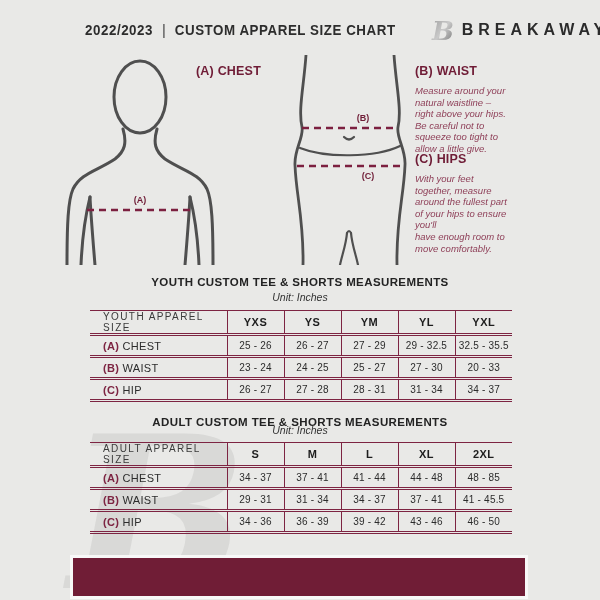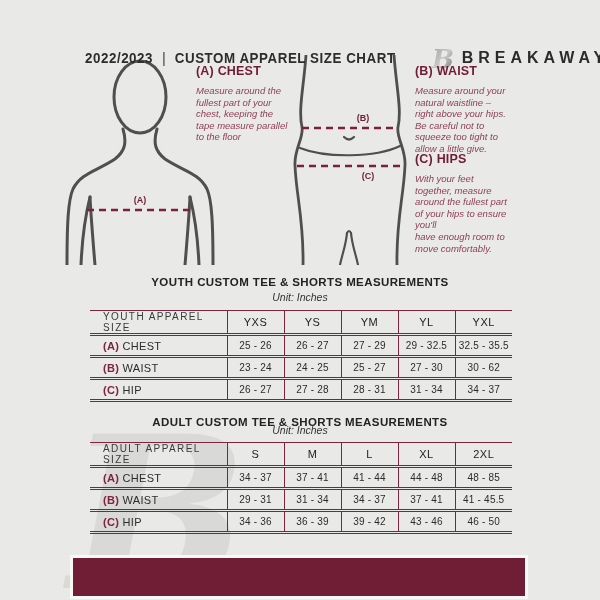--- a/index.html
+++ b/index.html
@@ -5,21 +5,21 @@
   * { margin:0; padding:0; box-sizing:border-box; }
   html,body { background:#cfcfcf; }
   .page {
     position:relative; width:600px; height:600px;
     background:#e9e9e7; overflow:hidden;
     font-family:"Liberation Sans", sans-serif;
     margin:0 auto;
   }
   
   .header { position:absolute; top:18px; left:85px; right:86px; height:24px;
-            display:flex; justify-content:space-between; align-items:center; z-index:2;margin-top:28px; }
+            display:flex; justify-content:space-between; align-items:center; z-index:2; }
   .hdr-left { display:flex; align-items:center; gap:10px;
               transform:scaleX(0.92); transform-origin:left center; white-space:nowrap; }
   .hdr-text { font-weight:bold; font-size:14.5px; letter-spacing:0.6px; color:#2d2d2d; }
   .hdr-div  { font-weight:normal; font-size:14px; color:#2d2d2d; }
   .brand { display:flex; align-items:center; gap:7px; }
   .brand-name { font-weight:bold; font-size:16px; letter-spacing:5px; color:#2b2b2b; }
   
   .fig { position:absolute; z-index:1; }
   .fig-upper { left:65px; top:55px; }
   .fig-lower { left:290px; top:55px; }
@@ -40,21 +40,21 @@
                 table-layout:fixed; z-index:2; background:transparent; }
   .size-table-youth { top:310px; }
   .size-table-adult { top:442px; }
   .size-table th, .size-table td { border-bottom:3px double #7d2442; vertical-align:middle;margin-top:27px; }
   .size-table thead th { border-top:1px solid #7d2442; height:24px; }
   .size-table td { height:22px; }
   .size-table th + th, .size-table td + td { border-left:1px solid #7d2442; text-align:center; }
   .size-table col.c-label { width:137px; }
   .size-label-col { text-align:left; padding-left:13px; font-weight:normal;
                     font-size:10px; letter-spacing:1.4px; color:#3a3a3a; }
-  .size-hdr { font-weight:normal; font-size:11px; letter-spacing:0.5px; color:#1d1d1d; }
+  .size-hdr { font-weight:bold; font-size:11px; letter-spacing:0.5px; color:#1d1d1d; }
   .measure-label { text-align:left; padding-left:13px; font-size:11px; color:#2c2c2c; letter-spacing:0.3px; }
   .measure-label .prefix { font-weight:bold; color:#7d2442; }
   .value-cell { font-size:10px; color:#2c2c2c; letter-spacing:0.2px; }
   
   .watermark { position:absolute; left:68px; top:408px; z-index:0;
                font-family:"DejaVu Serif", serif; font-style:italic; font-weight:bold;
                font-size:212px; line-height:1; color:rgba(120,120,120,0.14);
                user-select:none; }
   .footer-bar { position:absolute; left:73px; top:558px; width:452px; height:38px;
                 background:#701d36; box-shadow:0 0 0 3px rgba(250,250,249,0.9); z-index:2; }
@@ -113,25 +113,20 @@
       <path d="M 57,178 Q 59,174 61,178" stroke-width="2.2"></path>
     </g>
     <path d="M 12,73 L 108,73" stroke="#7c2040" stroke-width="2.4" stroke-dasharray="7 5" fill="none"></path>
     <path d="M 7,111 L 113,111" stroke="#7c2040" stroke-width="2.4" stroke-dasharray="7 5" fill="none"></path>
     <text x="73" y="66" text-anchor="middle" font-size="9" font-weight="bold" fill="#6f1c36">(B)</text>
     <text x="78" y="124" text-anchor="middle" font-size="9" font-weight="bold" fill="#6f1c36">(C)</text>
   </svg>
 
   <div class="instr instr-a">
     <div class="instr-h">(A) CHEST</div>
-    <div class="instr-p">Measure around the
-fullest part of your
-chest, keeping the
-tape measure parallel
-to the floor</div>
   </div>
   <div class="instr instr-b">
     <div class="instr-h">(B) WAIST</div>
     <div class="instr-p">Measure around your
 natural waistline –
 right above your hips.
 Be careful not to
 squeeze too tight to
 allow a little give.</div>
   </div>
@@ -175,21 +170,21 @@
           <td class="value-cell">27 - 29</td>
           <td class="value-cell">29 - 32.5</td>
           <td class="value-cell">32.5 - 35.5</td>
         </tr>
         <tr>
           <td class="measure-label"><span class="prefix">(B)</span> WAIST</td>
           <td class="value-cell">23 - 24</td>
           <td class="value-cell">24 - 25</td>
           <td class="value-cell">25 - 27</td>
           <td class="value-cell">27 - 30</td>
-          <td class="value-cell">30 - 62</td>
+          <td class="value-cell">20 - 33</td>
         </tr>
         <tr>
           <td class="measure-label"><span class="prefix">(C)</span> HIP</td>
           <td class="value-cell">26 - 27</td>
           <td class="value-cell">27 - 28</td>
           <td class="value-cell">28 - 31</td>
           <td class="value-cell">31 - 34</td>
           <td class="value-cell">34 - 37</td>
         </tr>
       </tbody>

